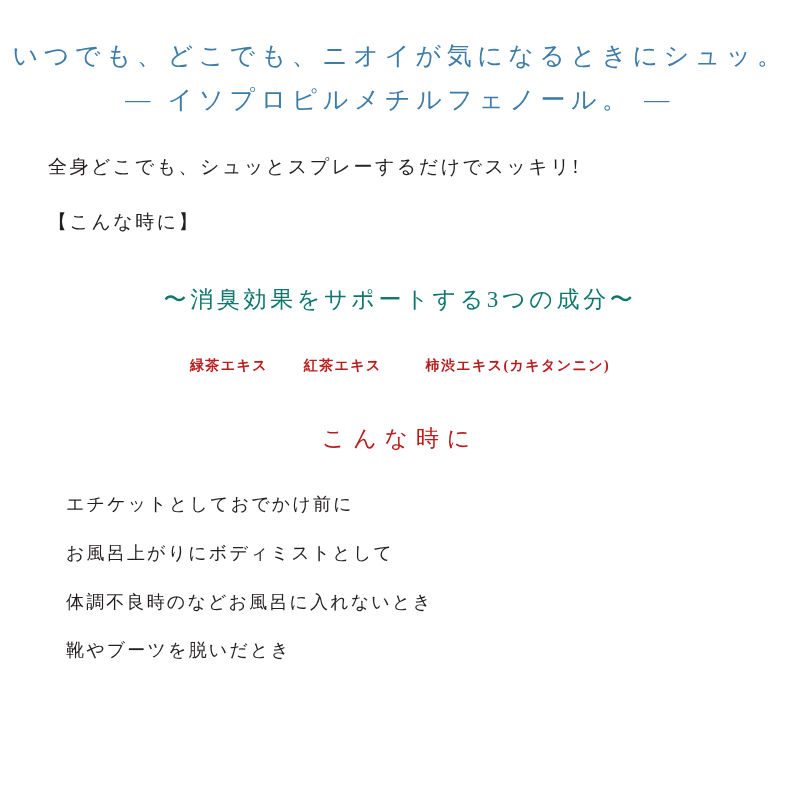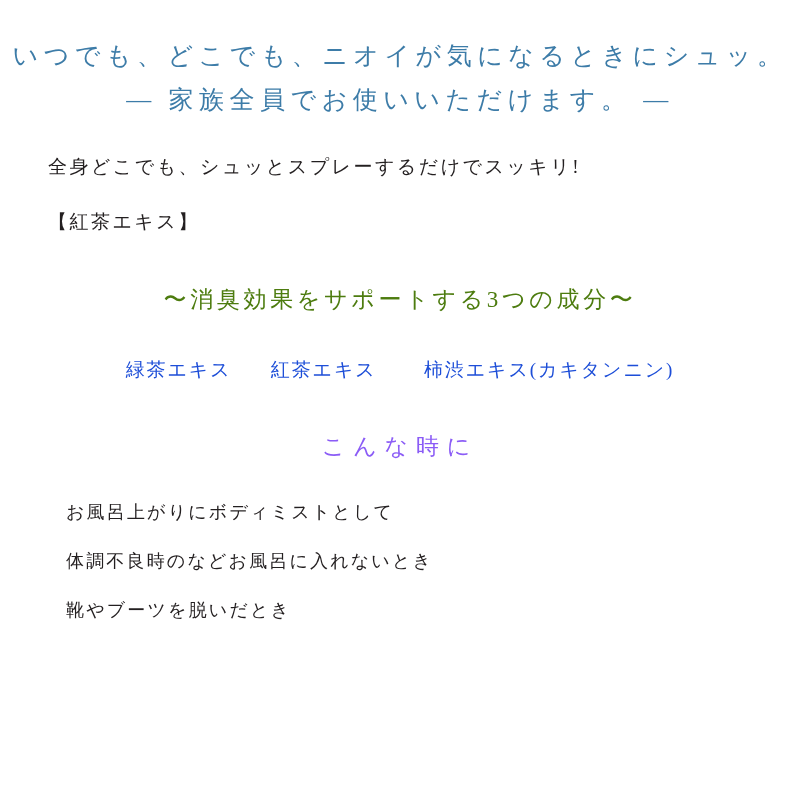--- a/index.html
+++ b/index.html
@@ -51,44 +51,45 @@
   .ingredients .ing-label {
     display: block;
   }
   .ingredients .ing-value {
     display: block;
     margin-top: 2px;
   }
 
   
   .subhead {
-    color: #4d7c0f;
+    color: #0f766e;
     text-align: center;
     font-size: 23px;
     letter-spacing: 0.16em;
     margin-top: 48px;
   }
 
   
   .extracts {
     text-align: center;
-    font-size: 19px;
+    font-size: 14px;
     letter-spacing: 0.1em;
     margin-top: 42px;
-    color: #1d4ed8;
+    color: #b91c1c;
+    font-weight: bold;
   }
   .extracts .ex {
     display: inline-block;
   }
   .extracts .gap-s { display: inline-block; width: 26px; }
   .extracts .gap-l { display: inline-block; width: 34px; }
 
   
   .situations-title {
-    color: #8b5cf6;
+    color: #b91c1c;
     text-align: center;
     font-size: 23px;
     letter-spacing: 0.34em;
     margin-top: 48px;
   }
 
   
   .situations {
     margin-top: 40px;
     padding-left: 66px;
@@ -102,40 +103,41 @@
   }
   .situations .sit-item:last-child { margin-bottom: 0; }
 </style>
 </head>
 <body>
 
 <div class="page">
 
   <div class="headline">
     <span class="line1">いつでも、どこでも、ニオイが気になるときにシュッ。</span>
-    <span class="line2">― 家族全員でお使いいただけます。 ―</span>
+    <span class="line2">― イソプロピルメチルフェノール。 ―</span>
   </div>
 
   <div class="body-block lead">全身どこでも、シュッとスプレーするだけでスッキリ!</div>
 
   <div class="body-block ingredients">
-    <span class="ing-label">【紅茶エキス】</span>
+    <span class="ing-label">【こんな時に】</span>
   </div>
 
   <div class="subhead">〜消臭効果をサポートする3つの成分〜</div>
 
   <div class="extracts">
     <span class="ex">緑茶エキス</span>
     <span class="gap-s"></span>
     <span class="ex">紅茶エキス</span>
     <span class="gap-l"></span>
     <span class="ex">柿渋エキス(カキタンニン)</span>
   </div>
 
   <div class="situations-title">こんな時に</div>
 
   <div class="situations">
+    <div class="sit-item">エチケットとしておでかけ前に</div>
     <div class="sit-item">お風呂上がりにボディミストとして</div>
     <div class="sit-item">体調不良時のなどお風呂に入れないとき</div>
     <div class="sit-item">靴やブーツを脱いだとき</div>
   </div>
 
 </div>
 
 </body></html>

